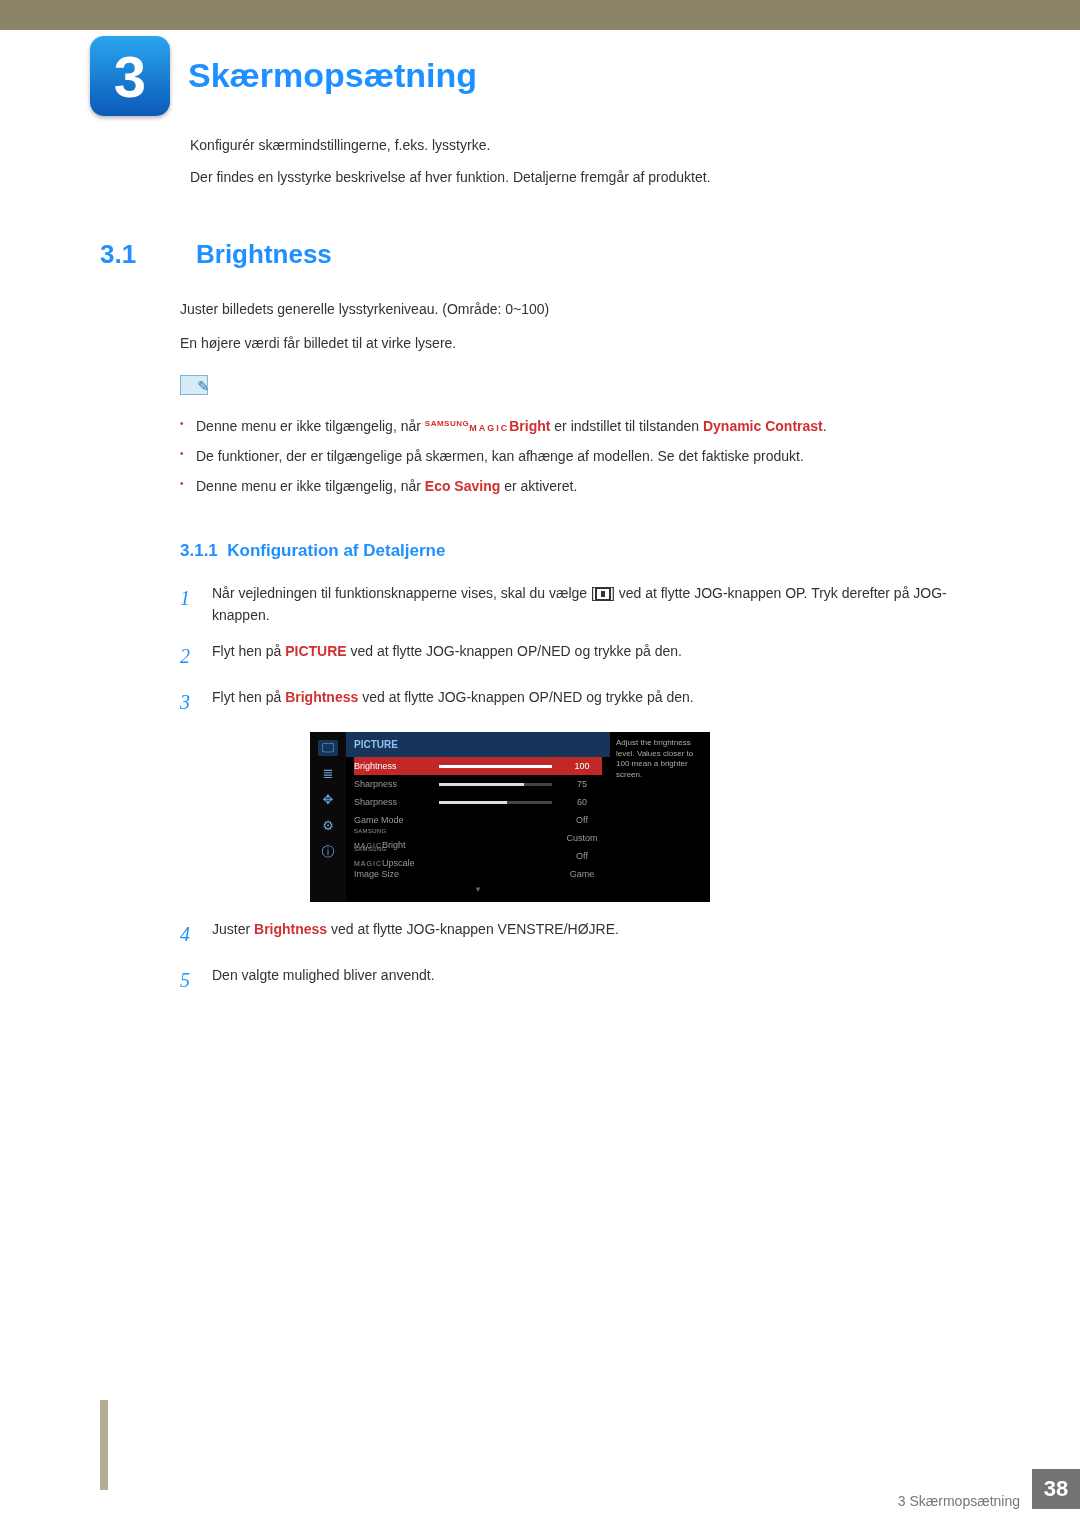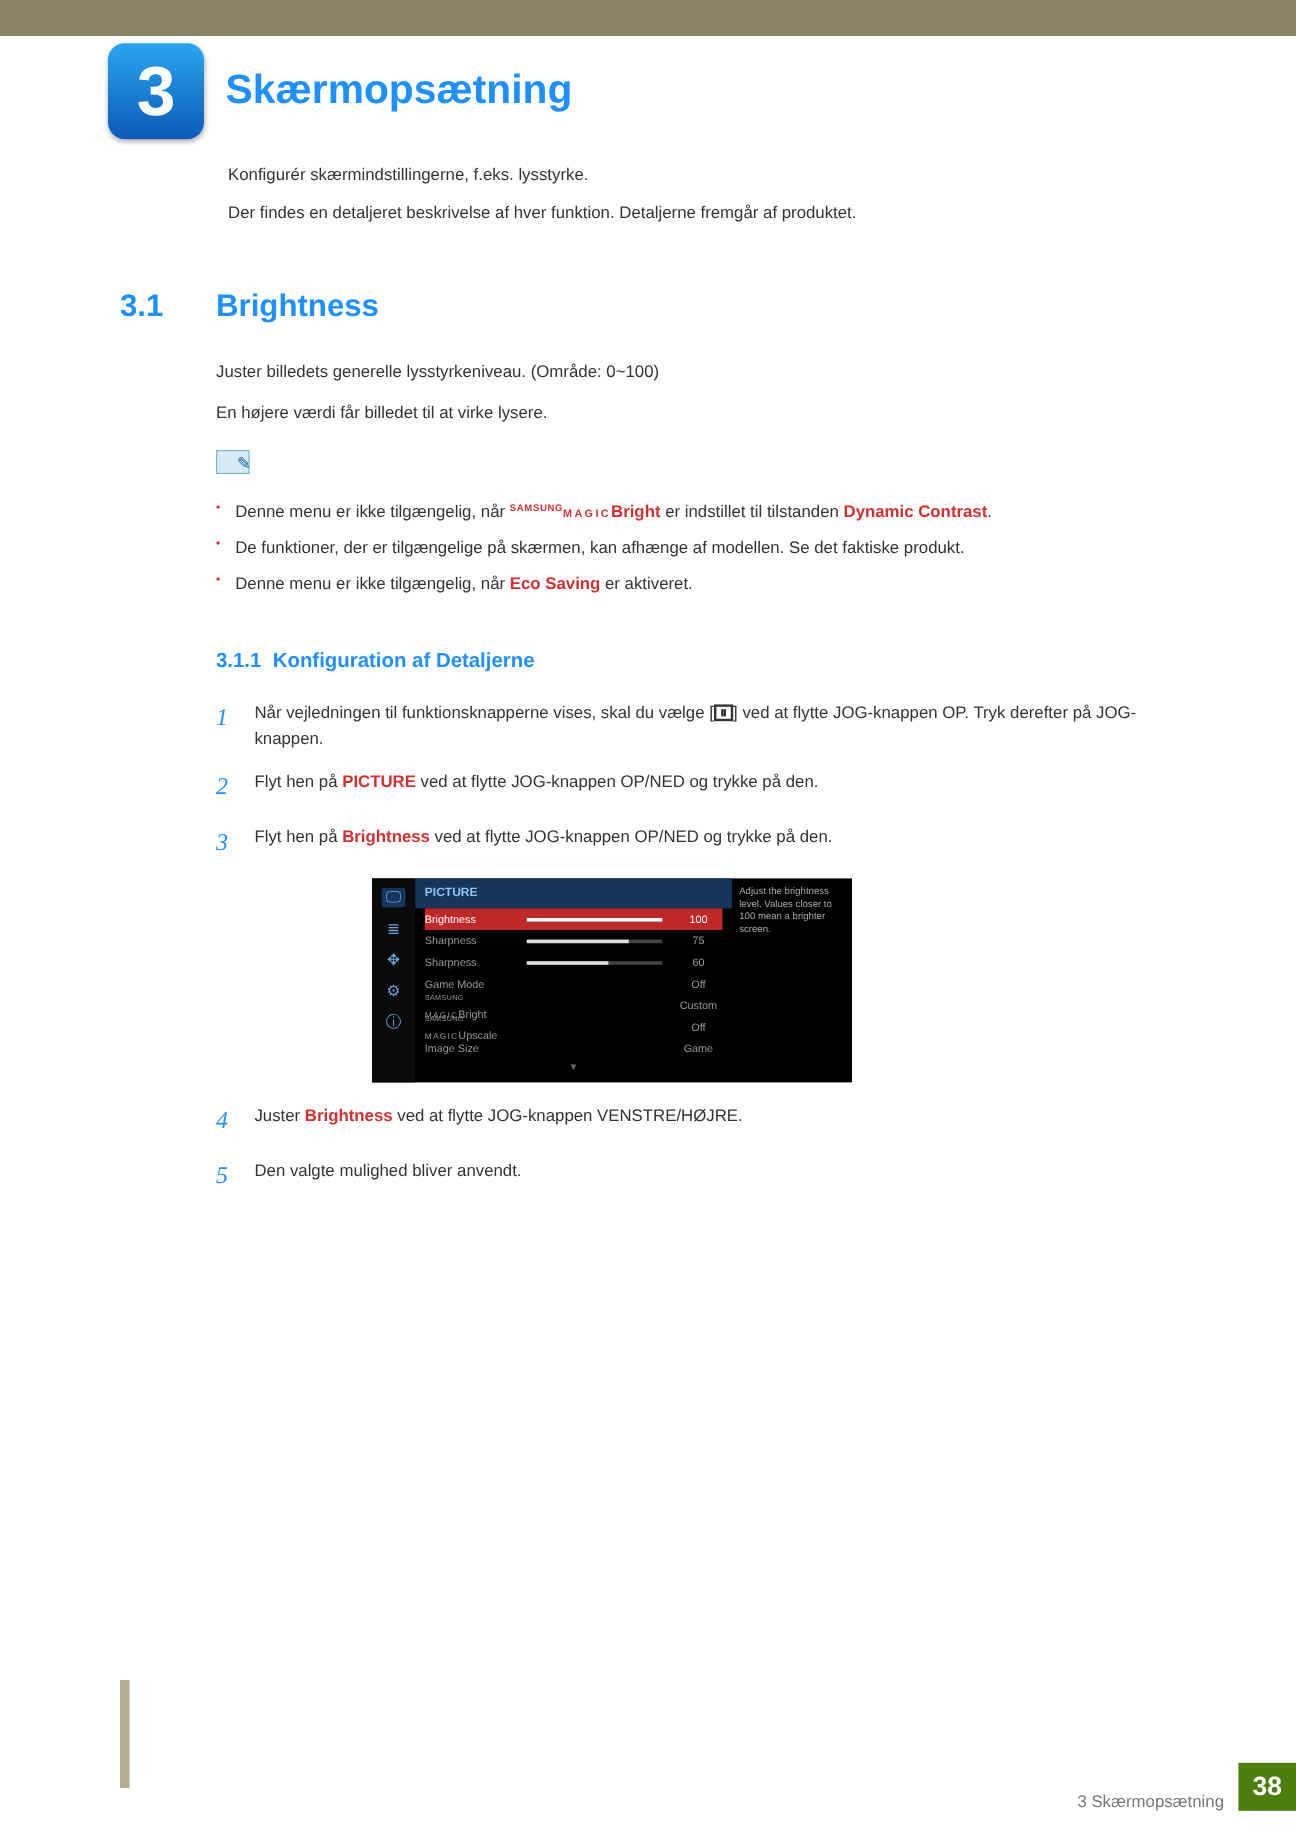--- a/index.html
+++ b/index.html
@@ -40,21 +40,21 @@
     margin-left: -10px;
   }
   .chapter-title {
     color: #1e90ff;
     font-size: 34px;
     font-weight: bold;
     margin-top: 20px;
   }
   .intro { margin-left: 90px; margin-top: 18px; line-height: 1.6; }
   .intro p { margin-bottom: 10px; }
-  .section-num { color: #1e90ff; font-size: 26px; font-weight: bold; margin-top: 50px; margin-left: 0; display: flex; gap: 30px; }
+  .section-num { color: #1e90ff; font-size: 26px; font-weight: bold; margin-top: 50px; margin-left: 0; display: flex; gap: 46px; }
   .section-num .num { width: 50px; }
   .section-body { margin-left: 80px; margin-top: 28px; line-height: 1.7; }
   .note-box {
     margin-top: 20px;
     display: flex;
     gap: 20px;
     flex-direction: column;
   }
   .note-icon {
     width: 28px; height: 20px;
@@ -129,41 +129,41 @@
   .osd-row .magic { font-size: 7px; line-height: .9; }
   .osd-arrow { text-align: center; color: #666; font-size: 8px; }
   .osd-right { width: 100px; padding: 6px; font-size: 8px; color: #aaa; line-height: 1.3; }
   .footer {
     position: absolute;
     bottom: 18px; right: 0;
     display: flex; align-items: flex-end;
   }
   .footer-text { color: #777; font-size: 14px; margin-right: 12px; }
   .footer-badge {
-    background: #4d7c0f; color: #fff;
+    background: #737373; color: #fff;
     font-size: 22px; font-weight: bold;
     width: 48px; height: 40px;
     display: flex; align-items: center; justify-content: center;
   }
 </style>
 </head>
 <body>
 
 <div class="top-bar"></div>
 
 <div class="content">
 
   <div class="chapter-head">
     <div class="chapter-badge">3</div>
     <div class="chapter-title">Skærmopsætning</div>
   </div>
 
   <div class="intro">
     <p>Konfigurér skærmindstillingerne, f.eks. lysstyrke.</p>
-    <p>Der findes en detaljeret beskrivelse af hver funktion. Detaljerne fremgår af produktet.</p>
+    <p>Der findes en lysstyrke beskrivelse af hver funktion. Detaljerne fremgår af produktet.</p>
   </div>
 
   <div class="section-num">
     <span class="num">3.1</span>
     <span>Brightness</span>
   </div>
 
   <div class="section-body">
     <p>Juster billedets generelle lysstyrkeniveau. (Område: 0~100)</p>
     <p style="margin-top:10px">En højere værdi får billedet til at virke lysere.</p>

